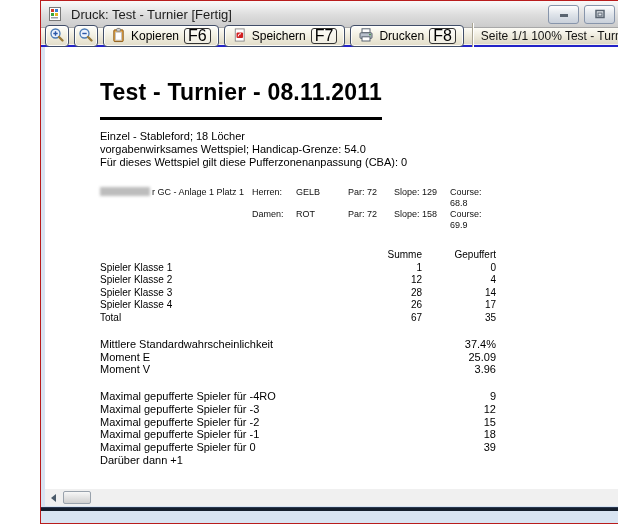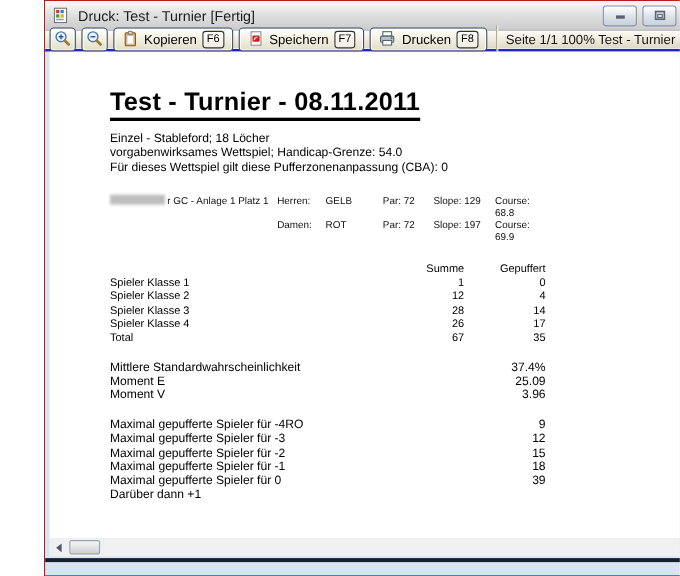--- a/index.html
+++ b/index.html
@@ -47,21 +47,21 @@
     background:linear-gradient(#fffffb,#f0edde 55%,#e2ddc9);
     box-shadow:inset 0 0 0 1px rgba(255,255,255,.85);
     display:flex; align-items:center; gap:5px;
     padding:0 7px; margin-right:5px;
     font-family:"Liberation Sans", sans-serif;
     font-size:12px; color:#000; cursor:default;
   }
   .tbtn.sq { width:24px; padding:0; justify-content:center; }
   .keycap {
     border:1px solid #333; border-radius:3px;
-    padding:0 3px; font-size:10px; line-height:14px;
+    padding:0 3px; font-size:16px; line-height:14px;
     background:rgba(255,255,255,.4);
   }
   .tsep { width:1px; height:26px; background:#a9a492; box-shadow:1px 0 0 #fff; margin:0 8px 0 3px; }
   .status { display:flex; align-items:flex-end; font-size:12px; color:#141414; gap:3px; white-space:nowrap; }
 
   
   .blue-line { height:3px; background:linear-gradient(#f4f2e9 0 1px, #2323c8 1px 100%); }
 
   
   .body-wrap { background:#d8e4f2; padding:0 4px; }
@@ -86,21 +86,21 @@
   .htrack-fill { flex:1; }
   .corner { width:18px; background:#f0f0f0; display:flex; align-items:flex-end; justify-content:flex-end; padding:2px; }
 
   .bottom-frame { height:5px; background:linear-gradient(#d8e4f2 0 1px, #2a3850 1px 2px, #141e2c 2px 100%); }
 
   
   .page { padding:32px 0 0 55px; color:#000; }
   .doc-title {
     display:inline-block;
     font-size:23px; font-weight:bold; line-height:26px;
-    border-bottom:3px solid #000; padding-bottom:2px;
+    border-bottom:3px solid #000; padding-bottom:12px;
     letter-spacing:.2px;
   }
   .doc-subtitle { margin-top:14px; font-size:14px; font-weight:bold; line-height:16px; }
   .info-lines { margin-top:10px; font-size:11px; line-height:13px; }
 
   .course-block { margin-top:18px; font-size:9px; line-height:11px; color:#111;
     display:grid; grid-template-columns:152px 44px 52px 46px 56px auto; width:396px; }
   .course-name { grid-row:1 / 3; display:flex; align-items:flex-start; }
   .blurbox { display:inline-block; width:50px; height:9px; background:#bdbdbd; filter:blur(1.6px); margin-right:2px; }
 
@@ -244,21 +244,21 @@
               <span>r GC - Anlage 1 Platz 1</span>
             </div>
             <div>Herren:</div>
             <div>GELB</div>
             <div>Par: 72</div>
             <div>Slope: 129</div>
             <div>Course: 68.8</div>
             <div>Damen:</div>
             <div>ROT</div>
             <div>Par: 72</div>
-            <div>Slope: 197</div>
+            <div>Slope: 158</div>
             <div>Course: 69.9</div>
           </div>
 
           <div class="class-table">
             <div class="trow">
               <span class="lbl"></span>
               <span class="v1">Summe</span>
               <span class="v2">Gepuffert</span>
             </div>
             <div class="trow">

